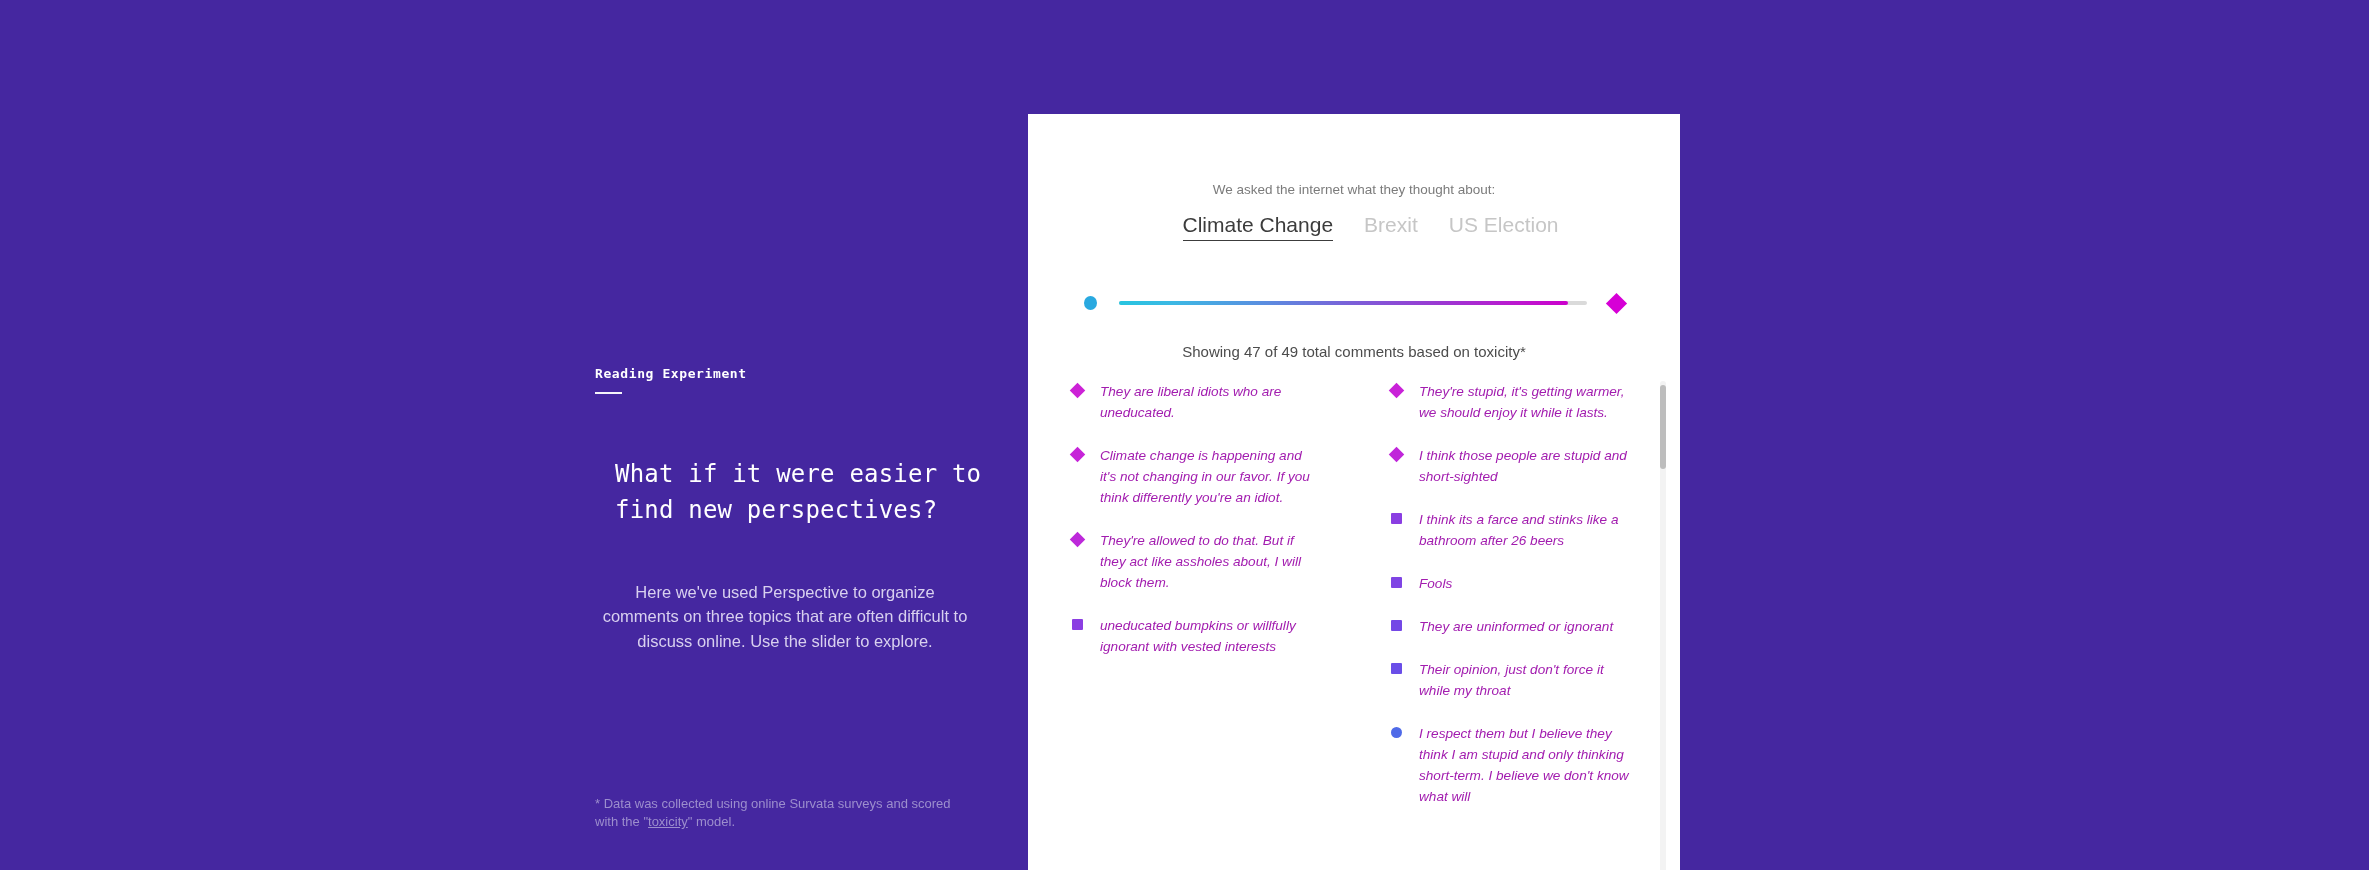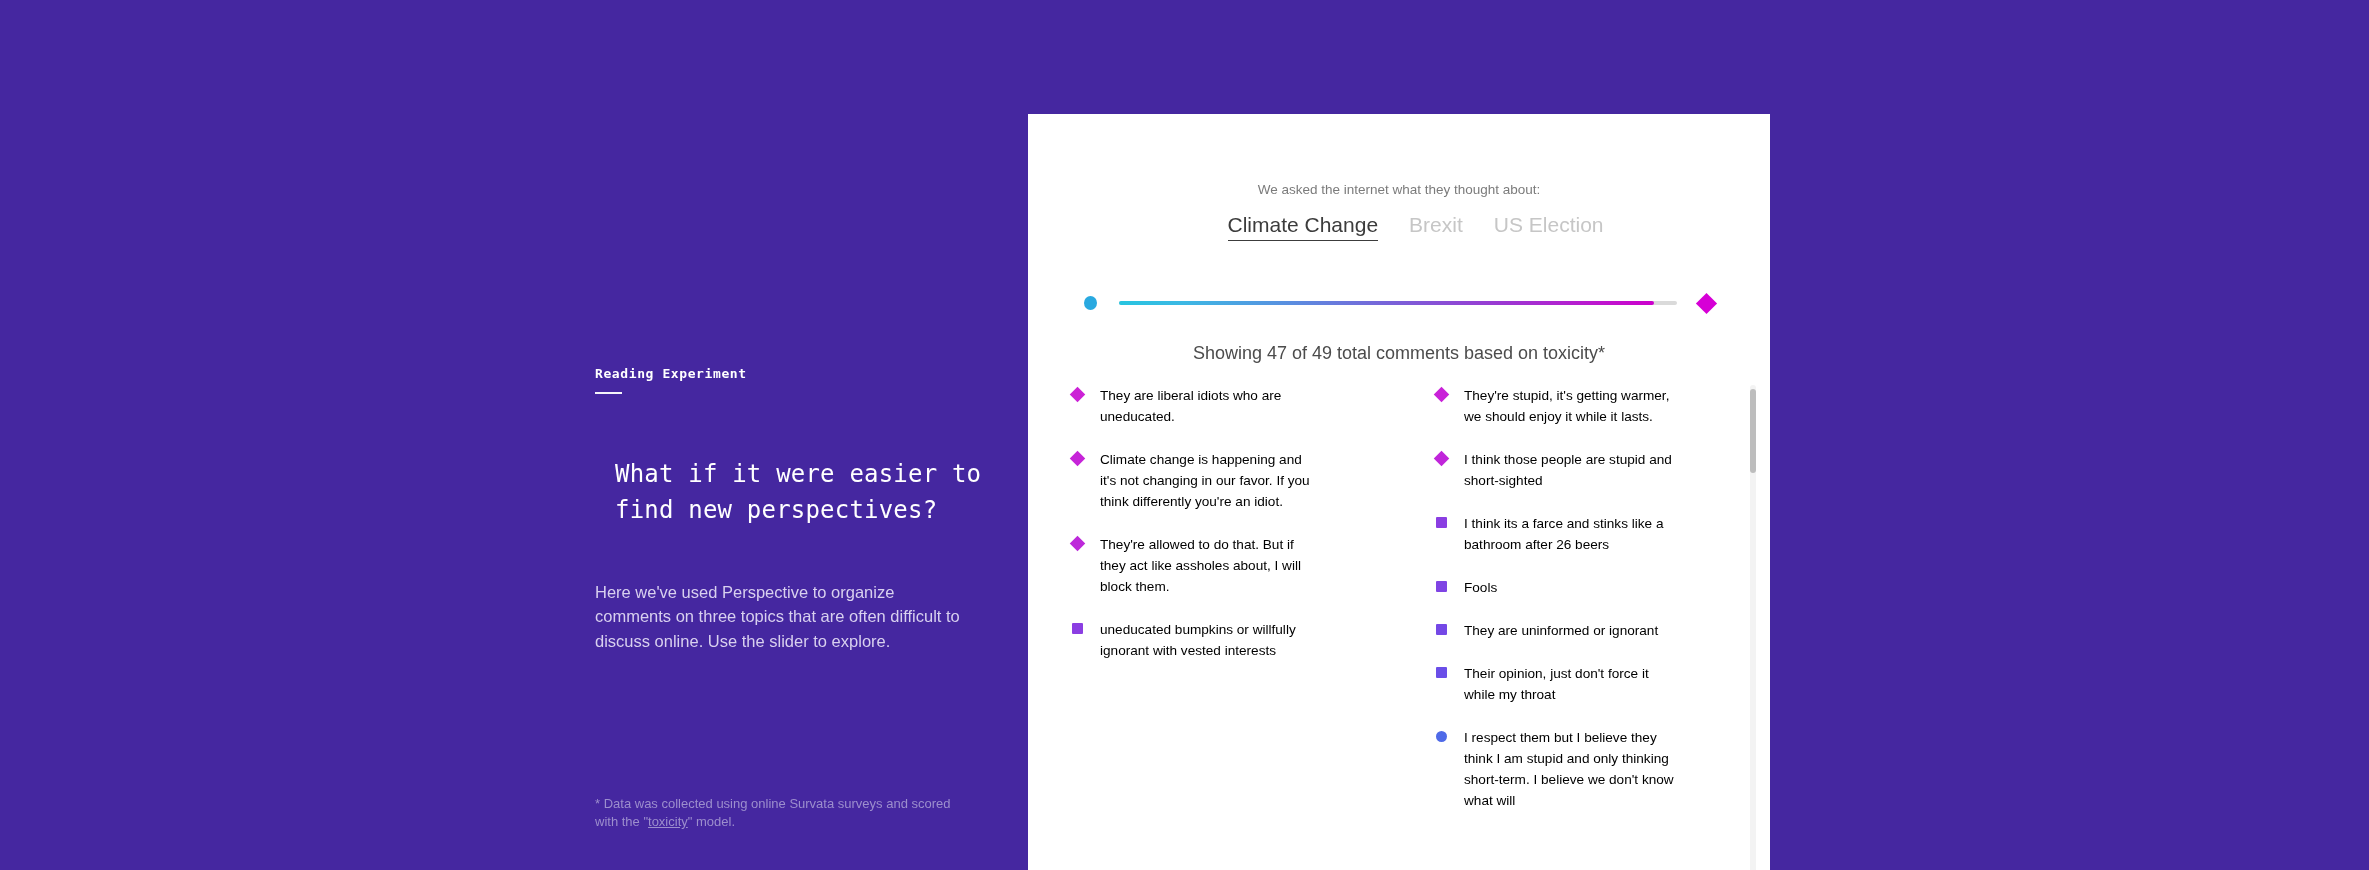--- a/index.html
+++ b/index.html
@@ -58,41 +58,42 @@
   }
   #intro-paragraph {
     position: absolute;
     left: 0;
     top: 563px;
     width: 380px;
     font-size: 16.5px;
     line-height: 24.5px;
     color: #d8d0ef;
     font-weight: 400;
+    text-align: center;
   }
   #footnote {
     position: absolute;
     left: 0;
     top: 795px;
     width: 370px;
     font-size: 13px;
     line-height: 18px;
     color: #9c8ecd;
   }
   #footnote-link {
     color: #9c8ecd;
     text-decoration: underline;
   }
 
   
   #panel {
     position: absolute;
     left: 1028px;
     top: 114px;
-    width: 742px;
+    width: 652px;
     height: 756px;
     background: #ffffff;
     overflow: hidden;
   }
   #panel-kicker {
     margin-top: 68px;
     text-align: center;
     font-size: 13.5px;
     color: #7b7b7b;
     font-weight: 400;
@@ -169,21 +170,21 @@
     height: 15px;
     background: #d600d6;
     transform: rotate(45deg);
     flex: none;
   }
 
   
   #summary-line {
     margin-top: 27px;
     text-align: center;
-    font-size: 18px;
+    font-size: 15px;
     color: #4c4c4c;
   }
 
   
   #comments-viewport {
     margin-top: 21px;
     height: 560px;
     position: relative;
     padding: 0 34px 0 44px;
     box-sizing: border-box;
@@ -210,22 +211,23 @@
     height: 11px;
     margin-top: 4px;
     margin-right: 17px;
   }
   .marker-diamond { transform: rotate(45deg); }
   .marker-square  { border-radius: 1px; }
   .marker-circle  { border-radius: 50%; }
   .comment-text {
     font-size: 13.6px;
     line-height: 21px;
-    color: #000000;
+    color: #a21caf;
     max-width: 215px;
+    font-style: italic;
   }
 
   
   #comments-scrollbar {
     position: absolute;
     right: 14px;
     top: 0;
     width: 6px;
     height: 540px;
     background: #f3f3f3;

